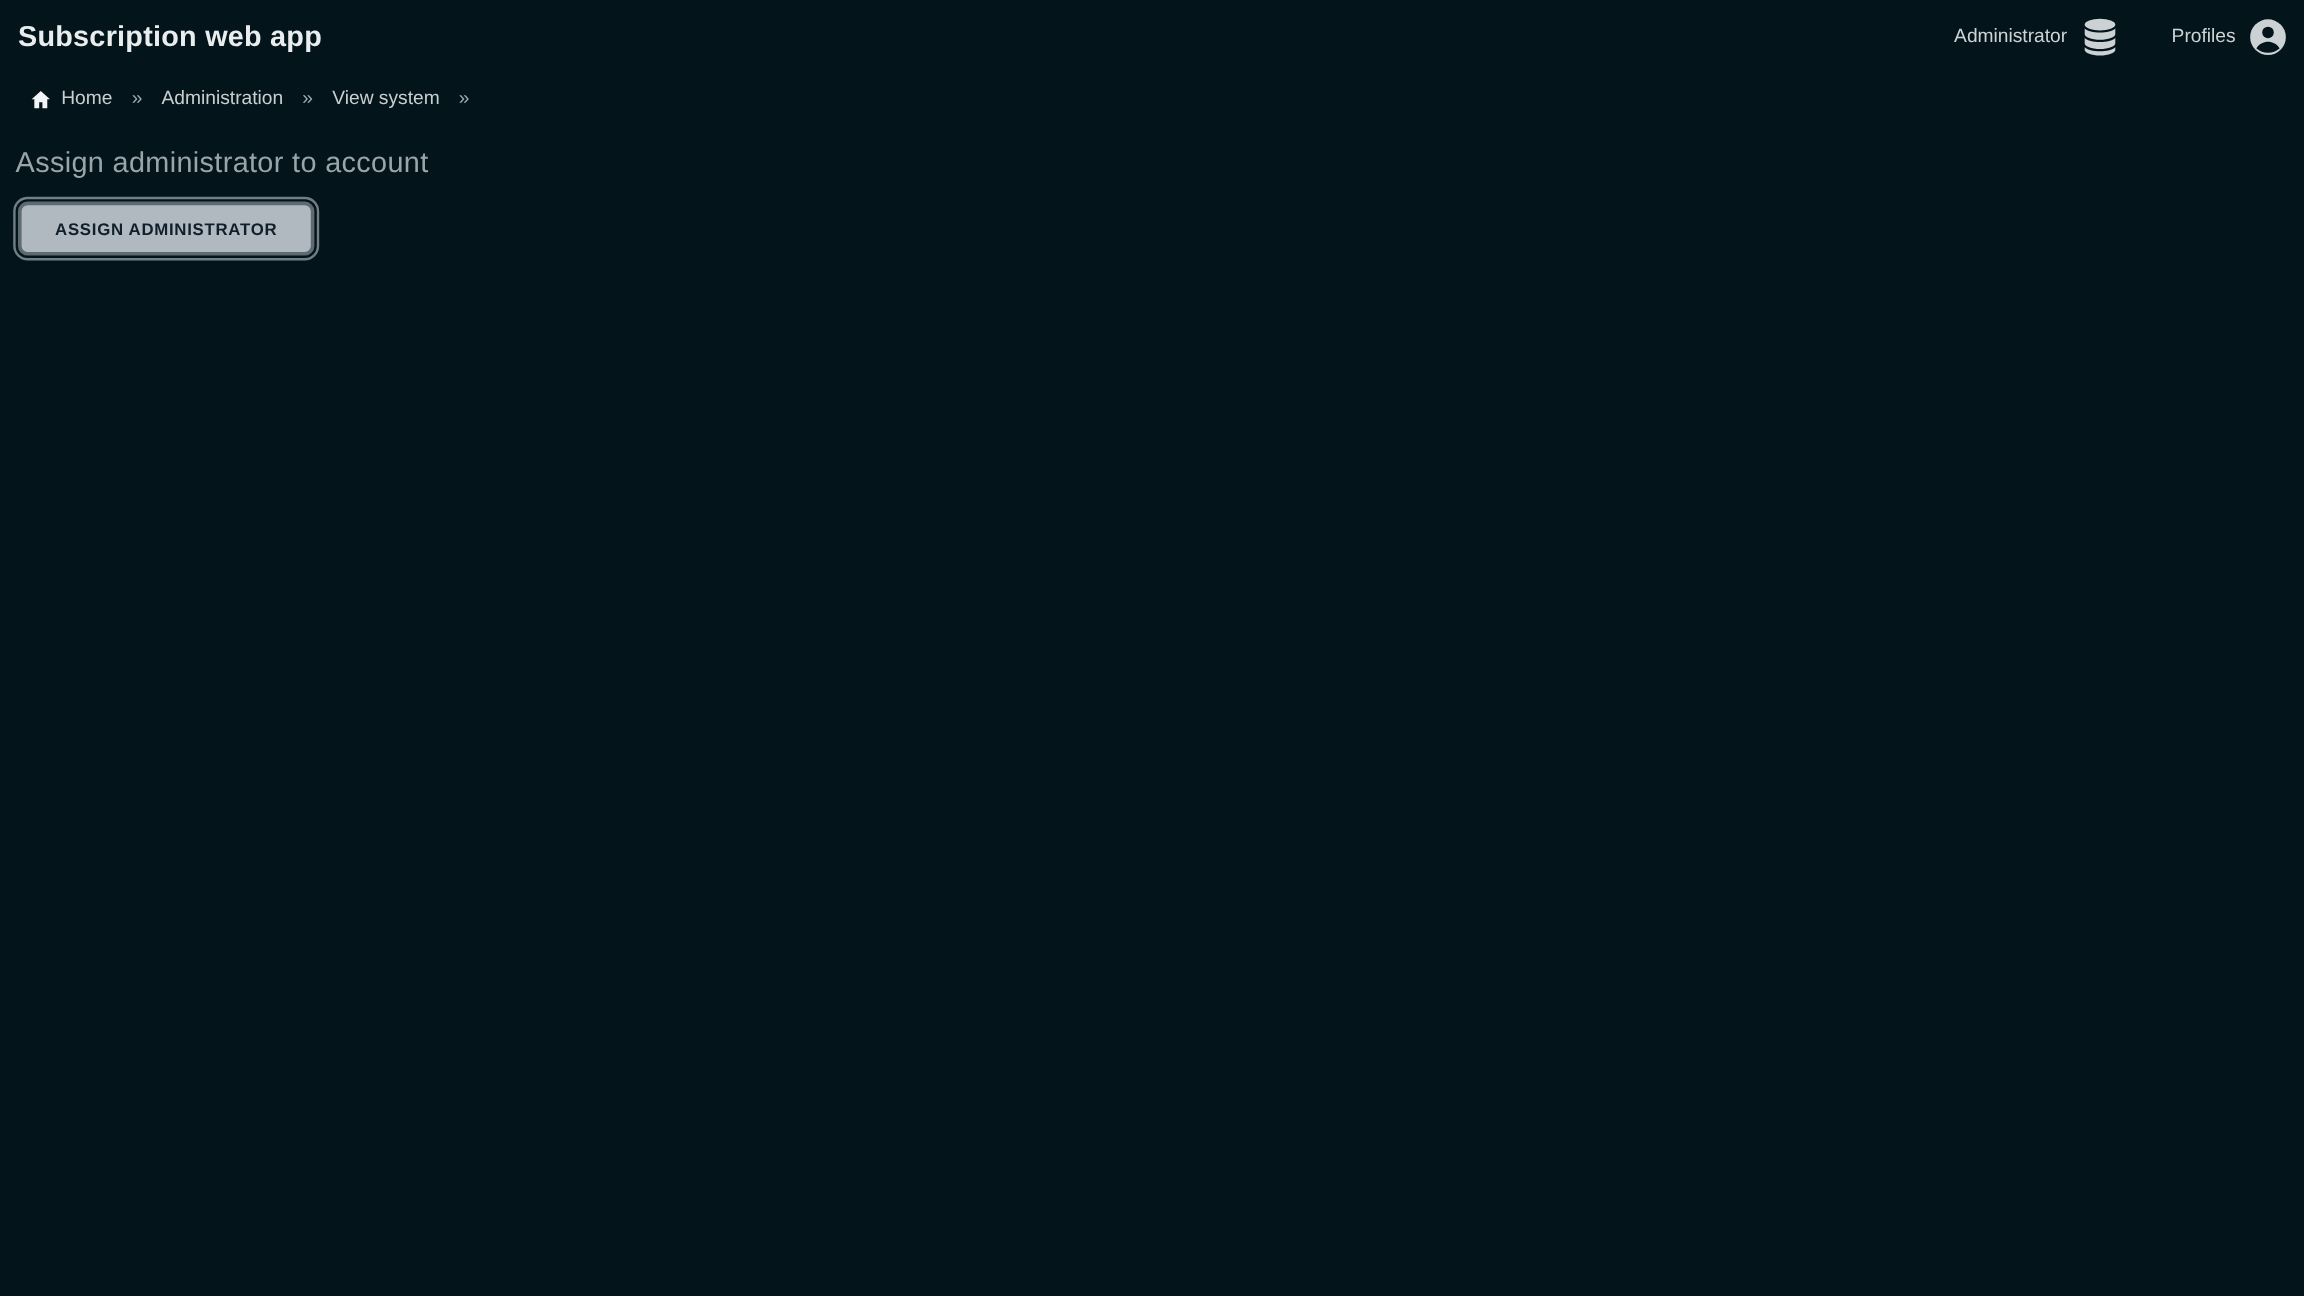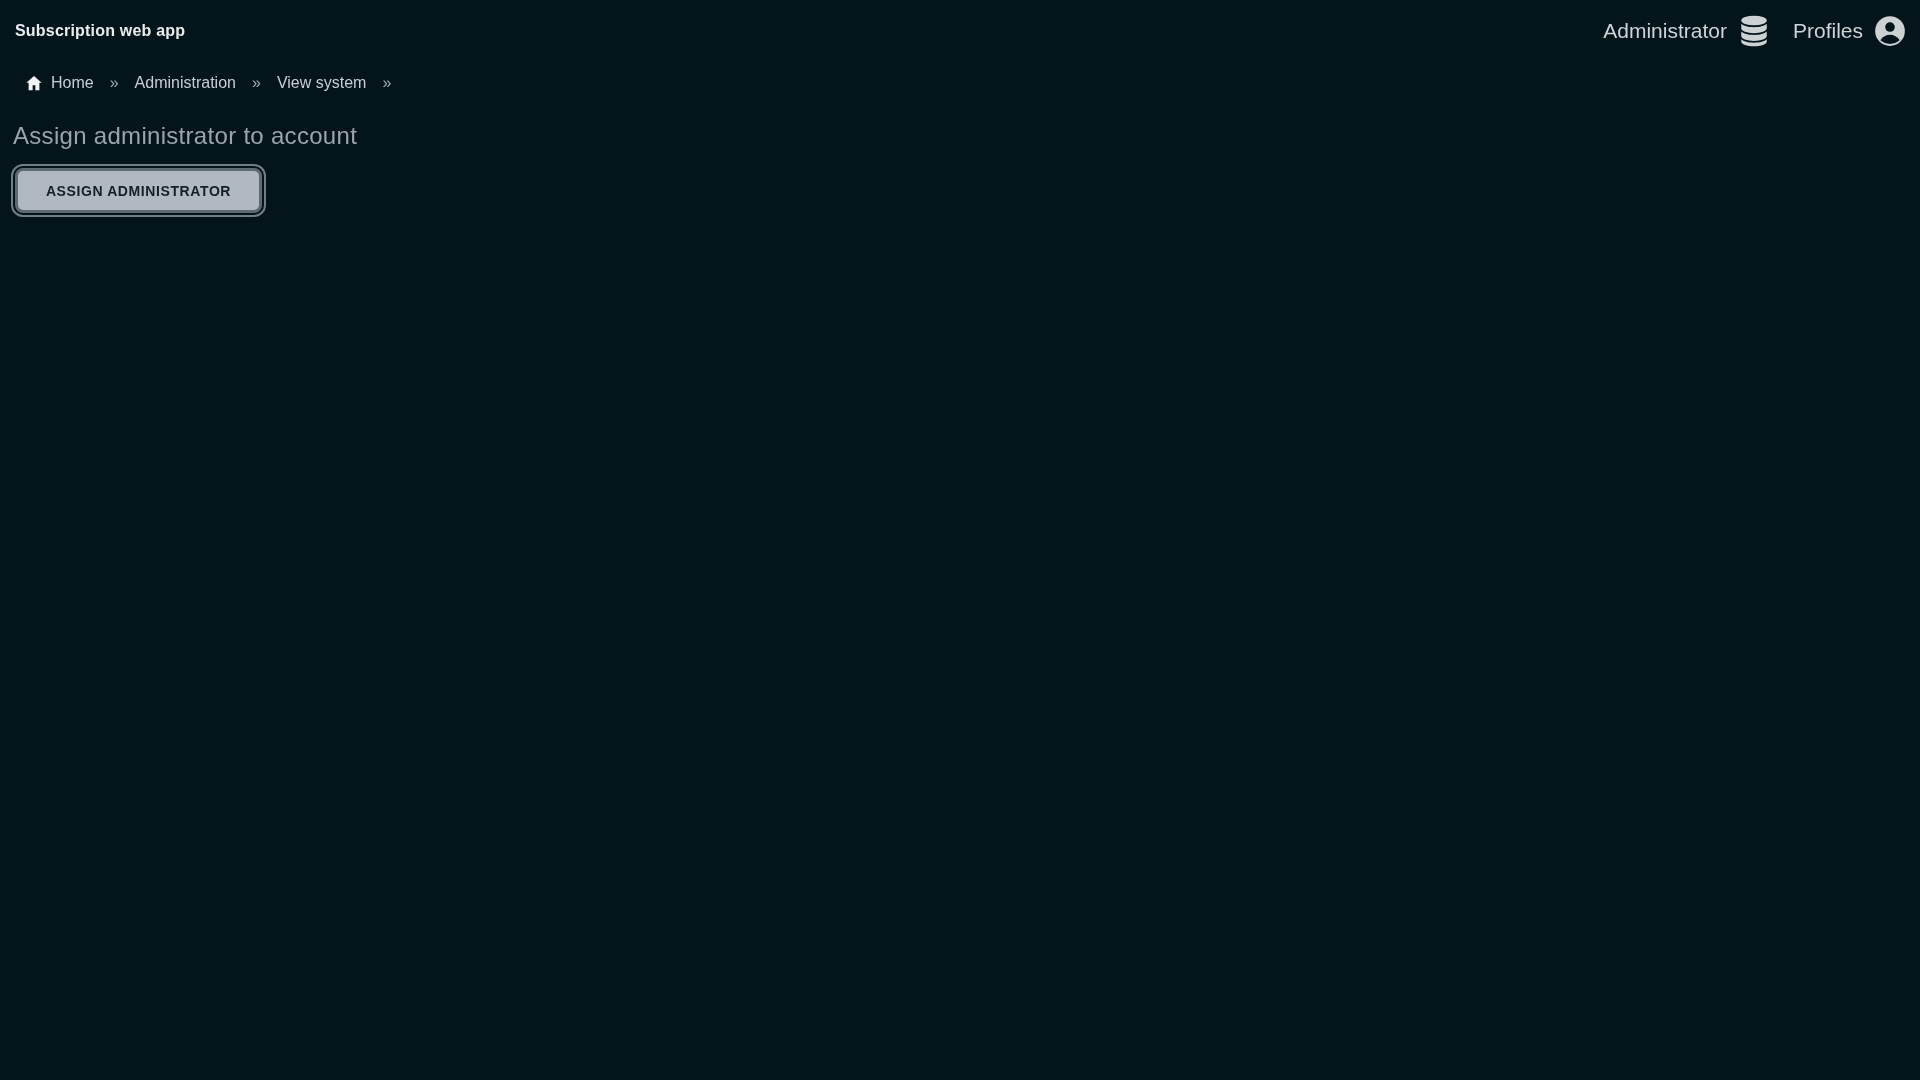--- a/index.html
+++ b/index.html
@@ -11,30 +11,30 @@
   }
 
   
   .app-header {
     height: 62px;
     display: flex;
     align-items: center;
     padding: 0 13px 0 15px;
   }
   .app-title {
-    font-size: 16px;
+    font-size: 24px;
     font-weight: bold;
     color: #eaedee;
     letter-spacing: 0.2px;
     flex: 1;
   }
   .header-right { display: flex; align-items: center; }
   .header-group { display: flex; align-items: center; gap: 10px; }
   .header-group + .header-group { margin-left: 22px; }
-  .header-label { font-size: 21px; color: #ced3d5; }
+  .header-label { font-size: 16px; color: #ced3d5; margin-left: 21px; }
   .hicon { display: inline-flex; width: 34px; height: 34px; }
   .hicon svg { width: 100%; height: 100%; }
 
   
   .nav-bar {
     margin-top: 4px;
     height: 34px;
     display: flex;
     align-items: center;
     padding-left: 25px;

